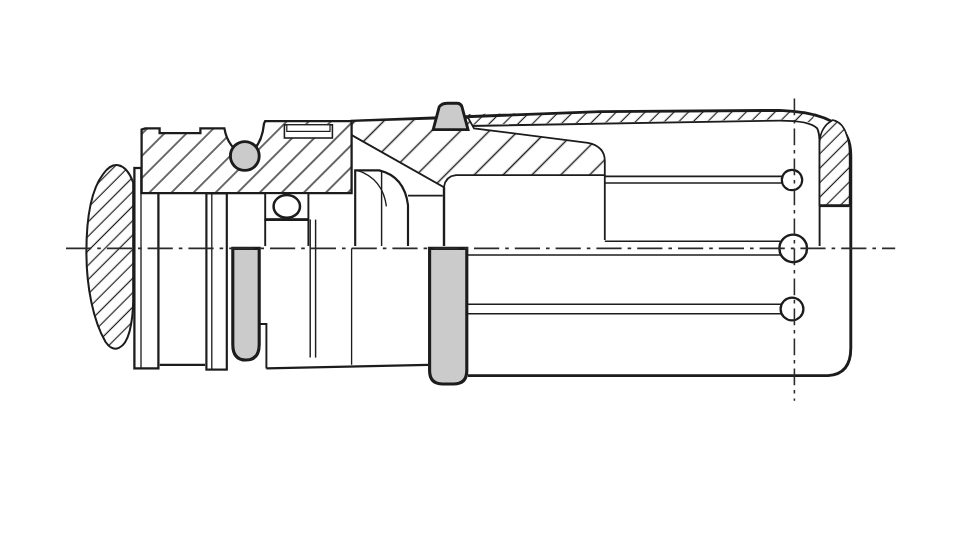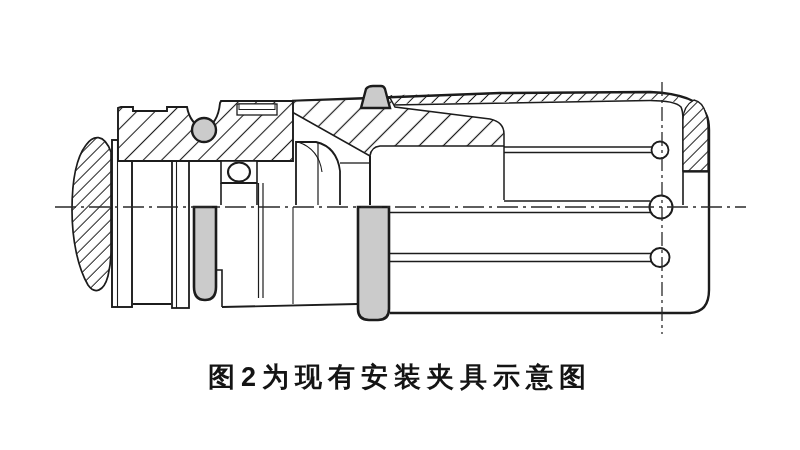--- a/index.html
+++ b/index.html
@@ -133,14 +133,13 @@
     <path d="M361,108 L366,89 Q368,86 373,86 L381,86 Q384,86 385,89 L390,108 Z" fill="#cbcbcb" stroke="#1c1c1c" stroke-width="2.4"></path>
 
     <path d="M358,207 L358,309 Q358,320 369,320 L378,320 Q389,320 389,309 L389,207 Z" fill="#cbcbcb" stroke="#1c1c1c" stroke-width="2.6"></path>
 
     <g stroke="#2a2a2a">
       <line x1="55" y1="207" x2="746" y2="207" stroke-width="1.4" stroke-dasharray="21 5 3 5"></line>
       <line x1="662" y1="82" x2="662" y2="334" stroke-width="1.3" stroke-dasharray="14 4 3 4"></line>
     </g>
   </svg>
 
-  <div class="caption">图2为现有安装夹具示意图</div>
 </div>
 
 </body></html>

